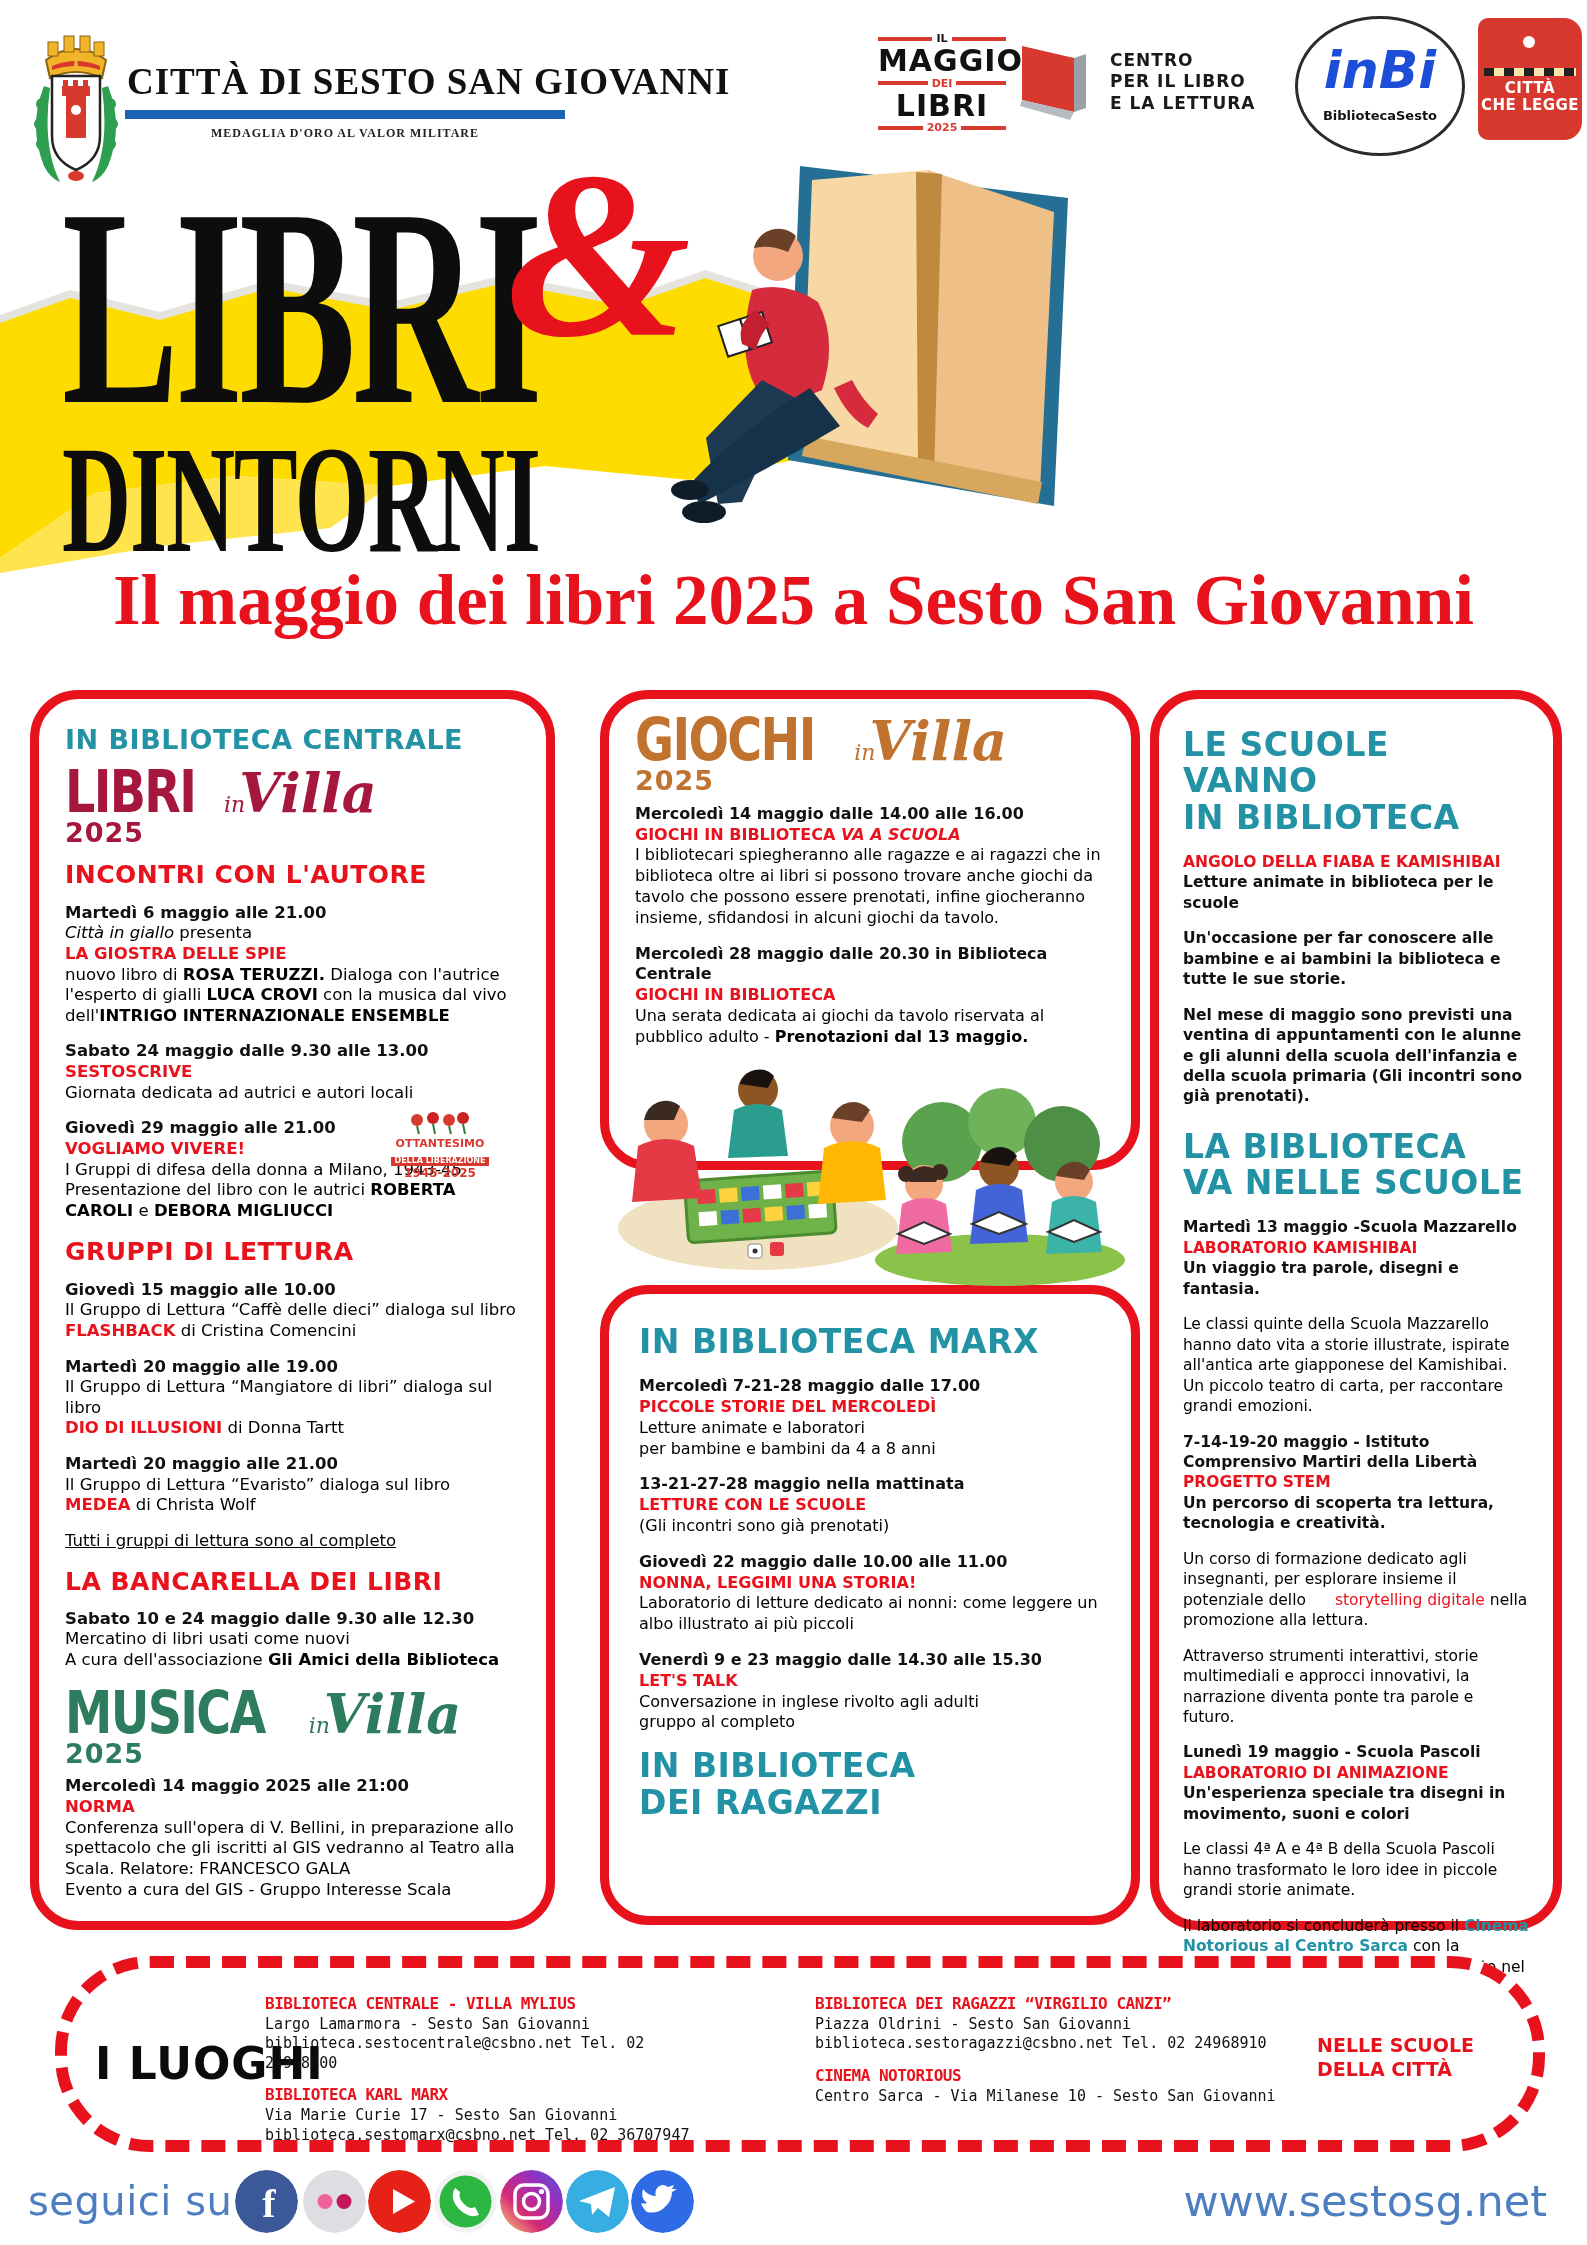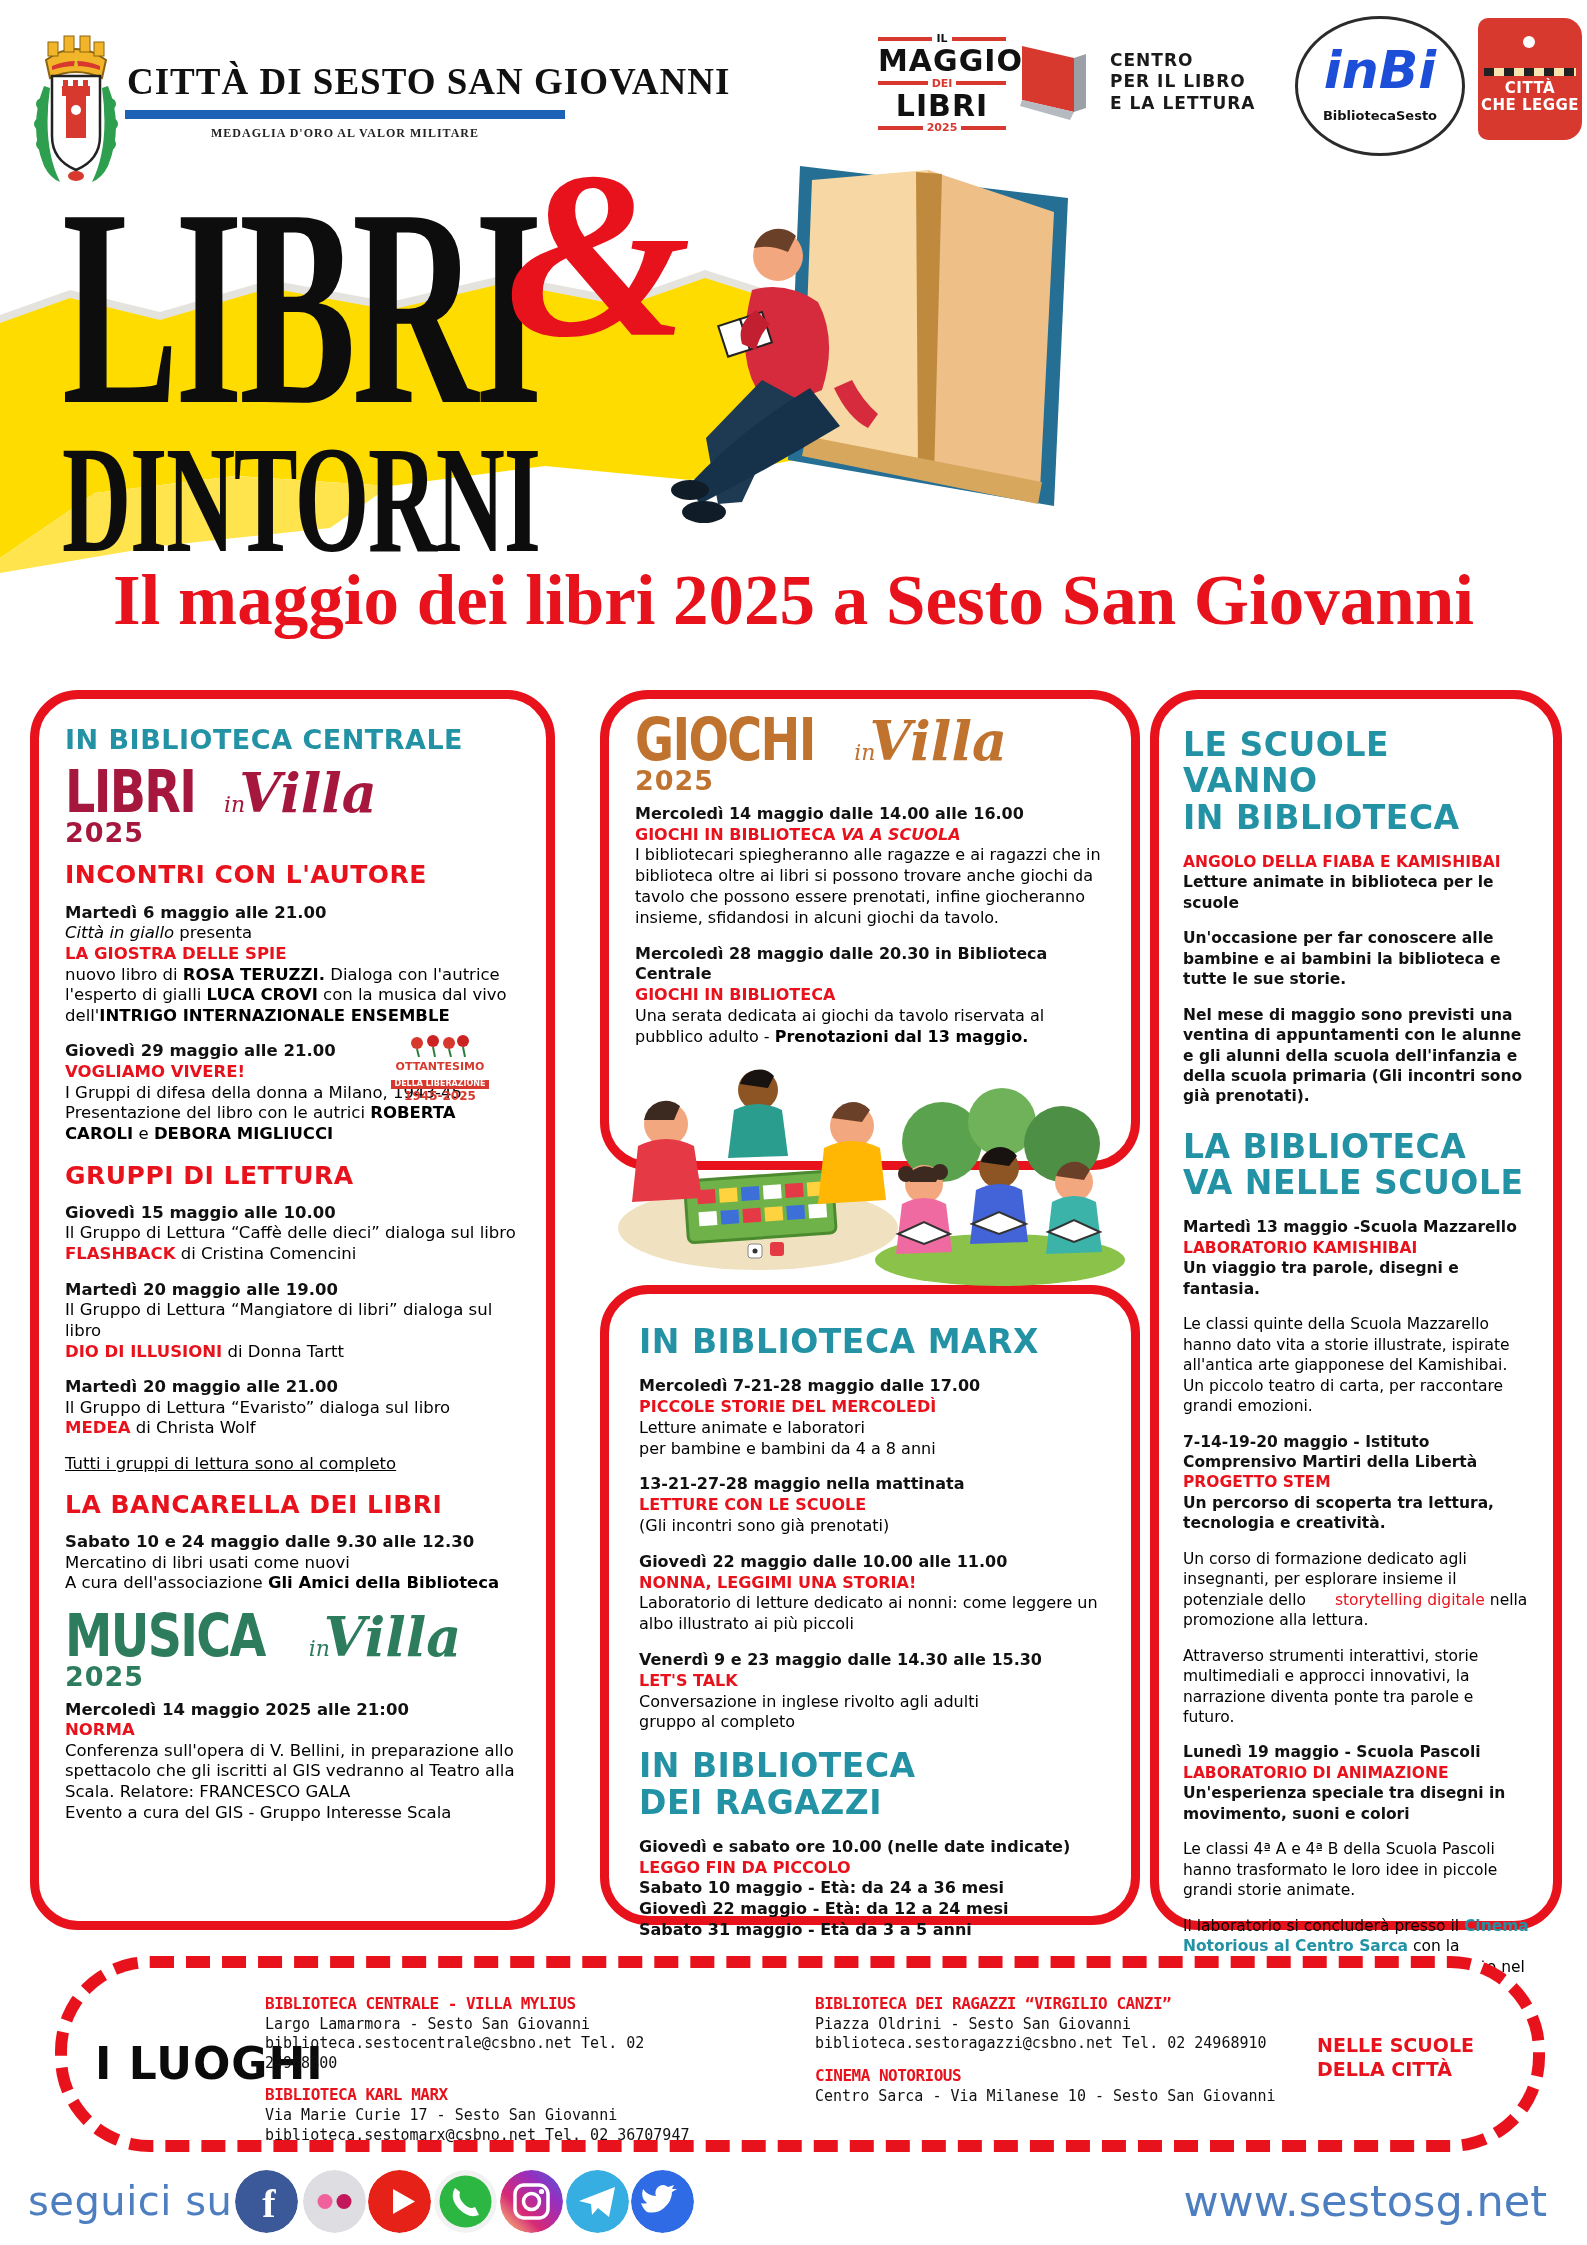--- a/index.html
+++ b/index.html
@@ -203,20 +203,25 @@
 
     <div class="h-red">INCONTRI CON L'AUTORE</div>
 
     <div class="evt">
       <div class="date">Martedì 6 maggio alle 21.00</div>
       <div><span class="i">Città in giallo</span><span> presenta</span></div>
       <div class="etitle">LA GIOSTRA DELLE SPIE</div>
       <div><span>nuovo libro di </span><span class="b">ROSA TERUZZI.</span><span> Dialoga con l'autrice l'esperto di gialli </span><span class="b">LUCA CROVI</span><span> con la musica dal vivo dell'</span><span class="b">INTRIGO INTERNAZIONALE ENSEMBLE</span></div>
     </div>
 
+    <div class="evt">
+      <div class="date">Sabato 24 maggio dalle 9.30 alle 13.00</div>
+      <div class="etitle">SESTOSCRIVE</div>
+      <div>Giornata dedicata ad autrici e autori locali</div>
+    </div>
 
     <div class="evt e3wrap">
       <div class="lib-badge">
         <svg width="70" height="22" viewBox="0 0 70 22">
           <circle cx="12" cy="8" r="6" fill="#d8392e"></circle>
             <circle cx="28" cy="6" r="6" fill="#c22"></circle>
             <circle cx="44" cy="8" r="6" fill="#d8392e"></circle>
             <circle cx="58" cy="6" r="6" fill="#c22"></circle>
           <path d="M12 14 L14 22 M28 12 L30 22 M44 14 L46 22 M58 12 L60 22" stroke="#2e7c3e" stroke-width="2"></path>
         </svg>
@@ -363,27 +368,20 @@
       <div class="date">Venerdì 9 e 23 maggio dalle 14.30 alle 15.30</div>
       <div class="etitle">LET'S TALK</div>
       <div>Conversazione in inglese rivolto agli adulti</div>
       <div>gruppo al completo</div>
     </div>
 
     <div class="h-teal sz2" style="margin-top:10px;">
       <div>IN BIBLIOTECA</div>
       <div>DEI RAGAZZI</div>
     </div>
-    <div class="evt">
-      <div class="date">Giovedì e sabato ore 10.00 (nelle date indicate)</div>
-      <div class="etitle">LEGGO FIN DA PICCOLO</div>
-      <div class="date">Sabato 10 maggio - Età: da 24 a 36 mesi</div>
-      <div class="date">Giovedì 22 maggio - Età: da 12 a 24 mesi</div>
-      <div class="date">Sabato 31 maggio - Età da 3 a 5 anni</div>
-    </div>
   </div>
 
   <div class="rbox box-right">
     <div class="h-teal sz2">
       <div>LE SCUOLE VANNO</div>
       <div>IN BIBLIOTECA</div>
     </div>
     <div class="evt">
       <div class="etitle">ANGOLO DELLA FIABA E KAMISHIBAI</div>
       <div class="date">Letture animate in biblioteca per le scuole</div>

